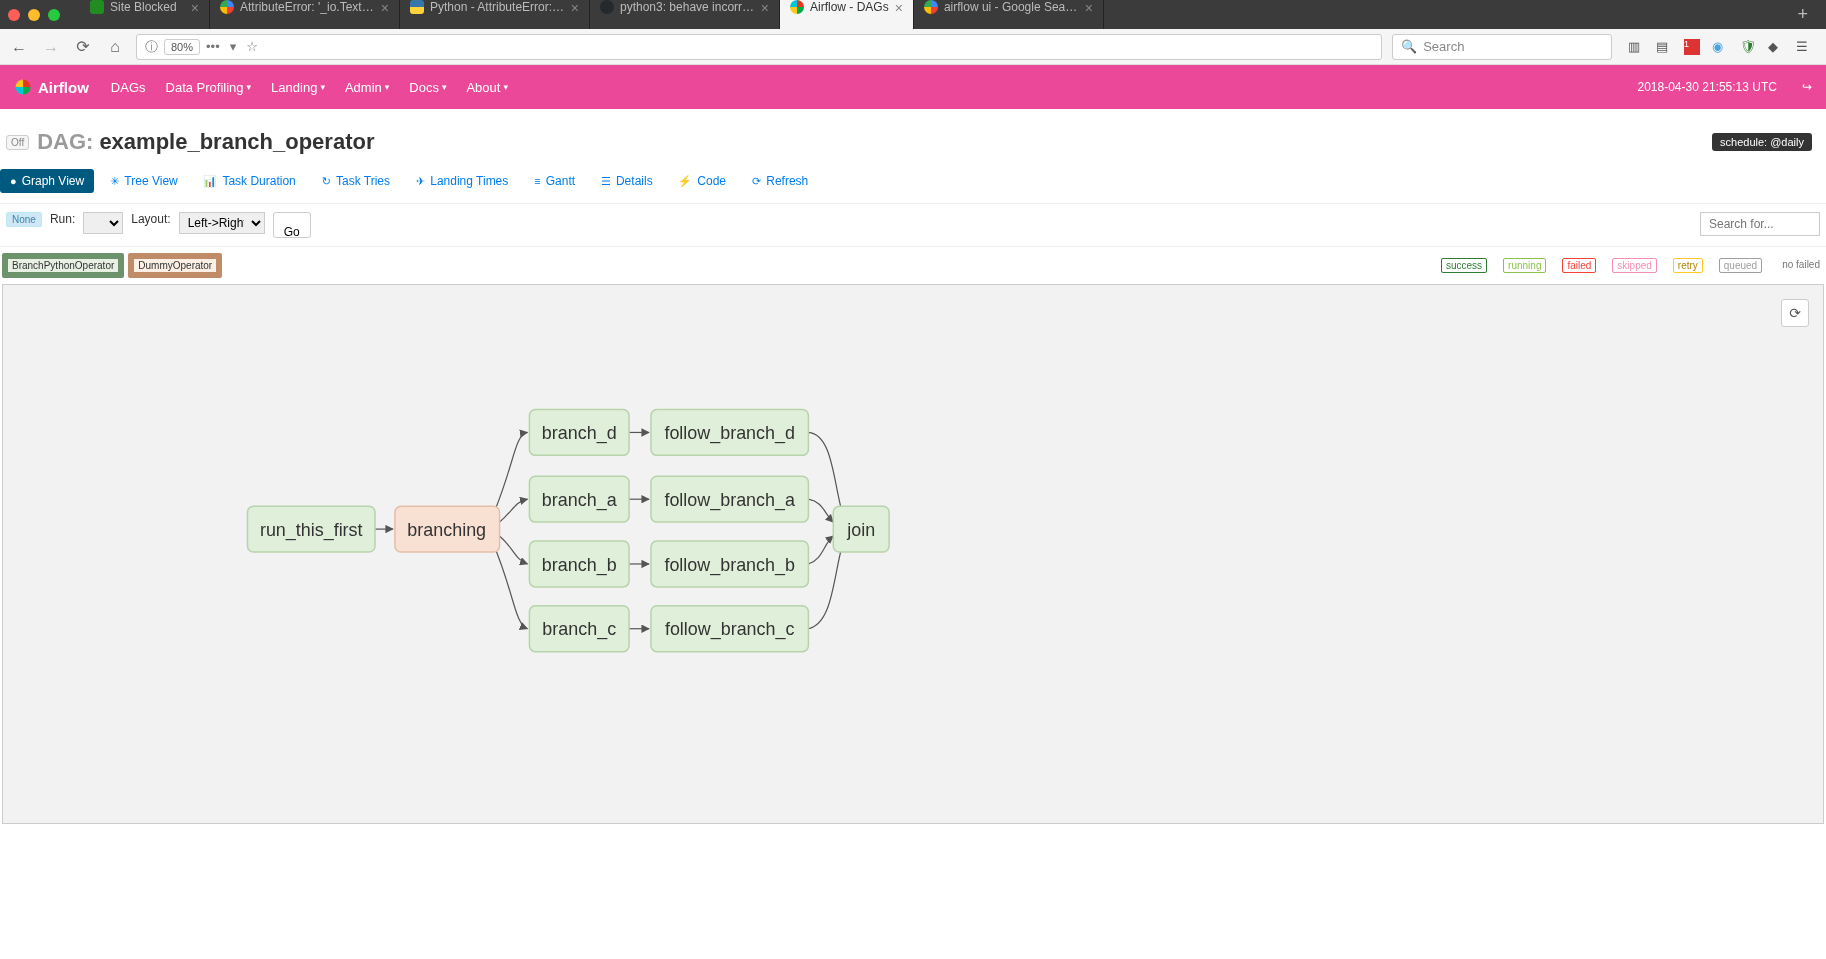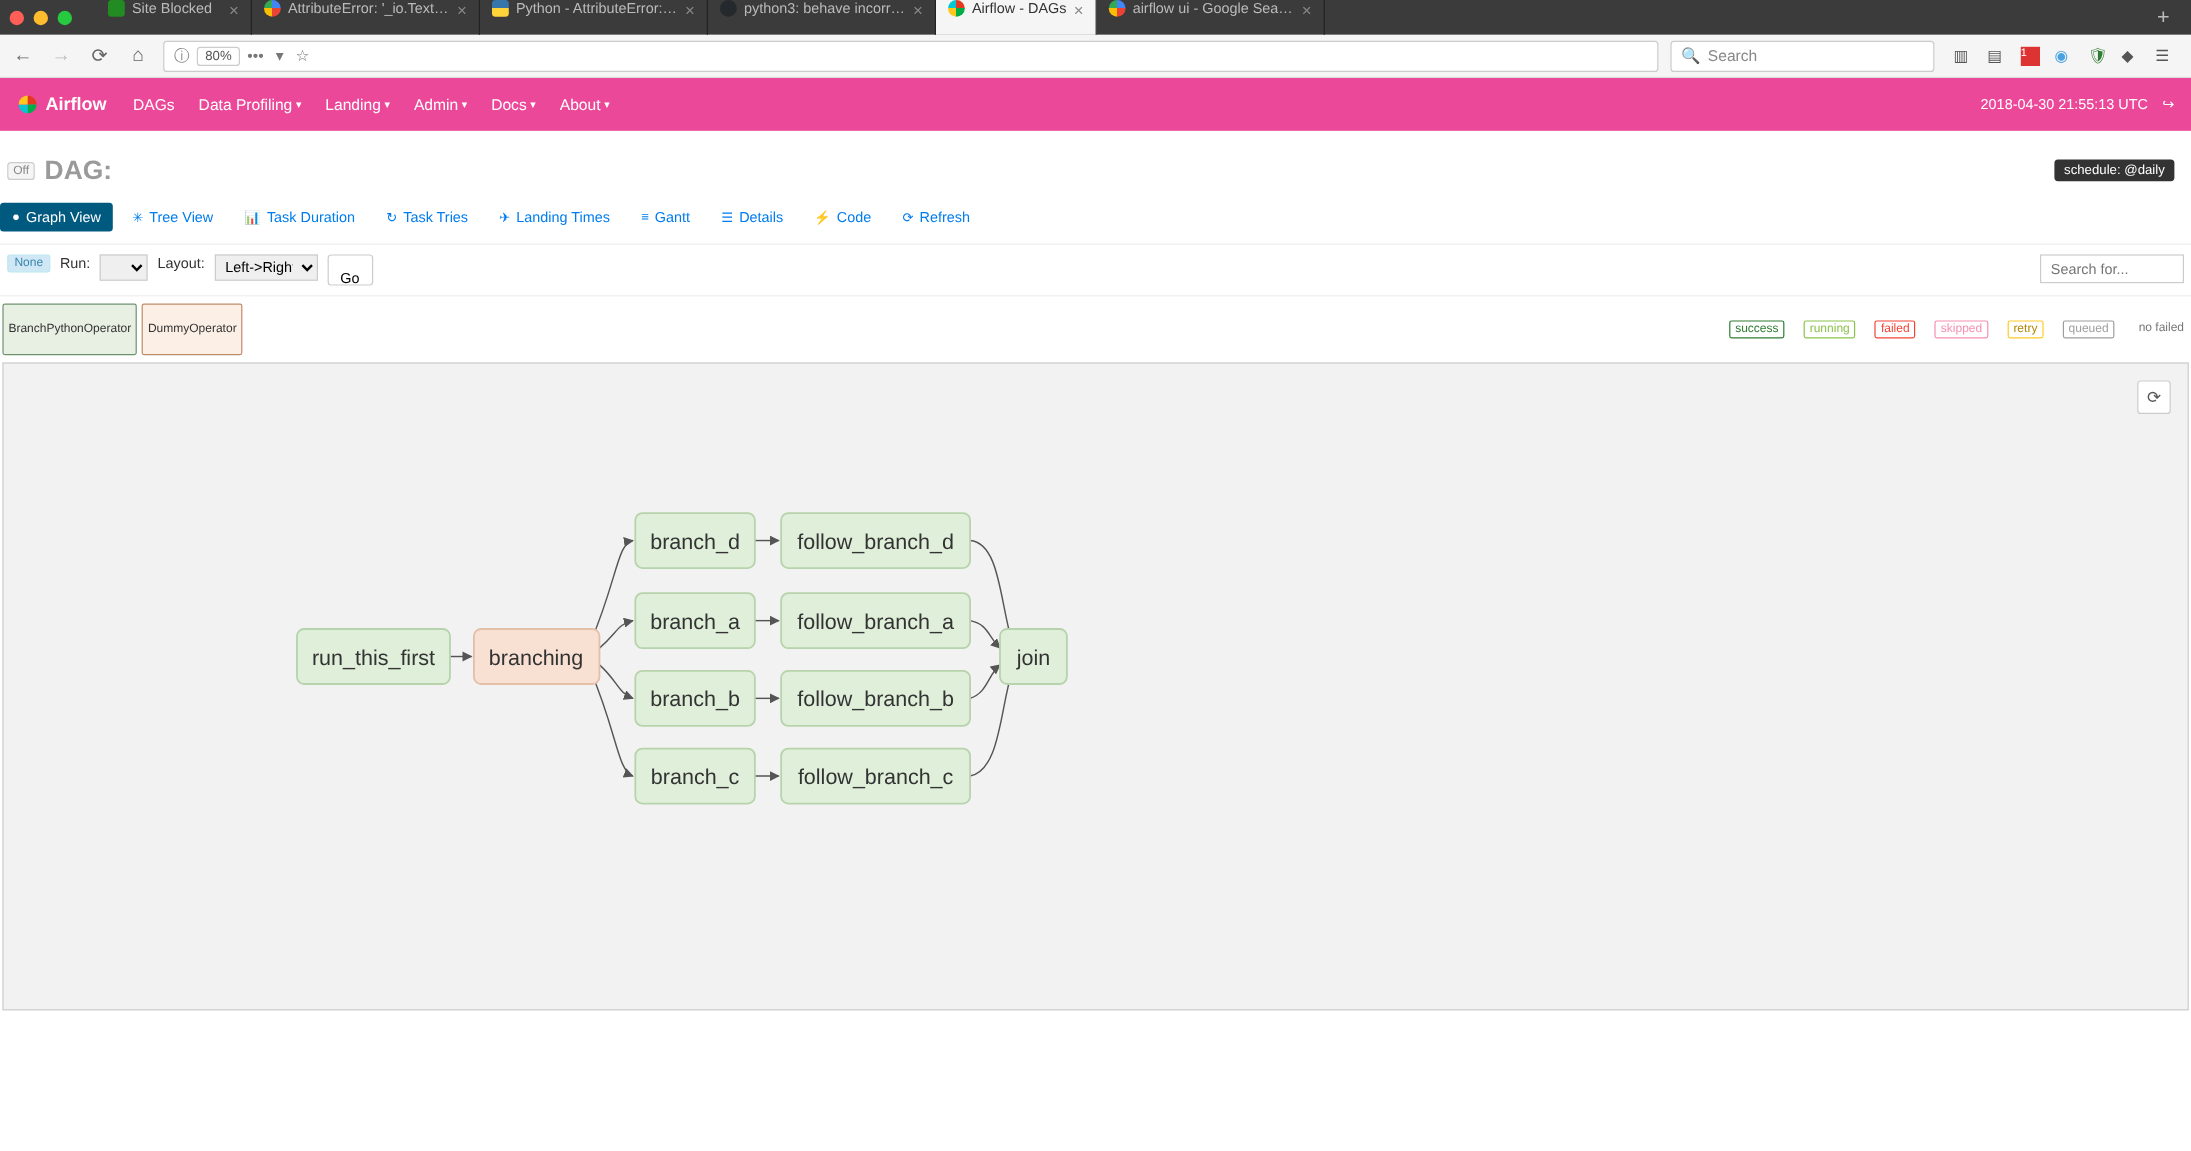--- a/index.html
+++ b/index.html
@@ -32,21 +32,21 @@
     .addon-icons { display: flex; gap: 12px; align-items: center; color: #555; padding: 0 6px; }
     .addon { width: 16px; height: 16px; display: inline-block; }
 
     
     .af-navbar { background: #ec4899; color: #fff; height: 44px; display: flex; align-items: center; padding: 0 14px; }
     .af-logo { display: flex; align-items: center; gap: 6px; font-weight: 600; font-size: 15px; margin-right: 22px; }
     .af-pinwheel { width: 18px; height: 18px; }
     .af-menu { display: flex; gap: 20px; font-size: 13px; }
     .af-menu-item { display: flex; align-items: center; gap: 3px; cursor: pointer; }
     .caret { font-size: 9px; }
-    .af-right { margin-left: auto; display: flex; align-items: center; gap: 12px; font-size: 12px; }
+    .af-right { margin-left: auto; display: flex; align-items: center; gap: 25px; font-size: 12px; }
 
     
     .dag-header { display: flex; align-items: center; padding: 20px 14px 14px 6px; }
     .off-badge { border: 1px solid #ccc; background: #f5f5f5; color: #888; font-size: 10px; padding: 1px 4px; border-radius: 3px; margin-right: 8px; }
     .dag-label { color: #9a9a9a; font-size: 22px; margin-right: 6px; font-weight: 600;}
     .dag-name { color: #333; font-size: 22px; font-weight: 600; }
     .schedule-badge { margin-left: auto; background: #333; color: #fff; font-size: 11px; padding: 3px 8px; border-radius: 3px; }
 
     
     .view-tabs { display: flex; gap: 6px; padding: 0 0 10px 0; }
@@ -56,21 +56,21 @@
 
     
     .controls-row { display: flex; align-items: flex-start; padding: 8px 6px; gap: 8px; font-size: 12px; border-top: 1px solid #eee; border-bottom: 1px solid #eee; }
     .none-badge { background: #d0e7f5; color: #3a87ad; border: 1px solid #bce8f1; font-size: 10px; padding: 1px 5px; border-radius: 2px; }
     .ctrl-select { border: 1px solid #ccc; height: 22px; font-size: 12px; padding: 0 4px; }
     .go-btn { border: 1px solid #ccc; background: #fff; height: 24px; padding: 12px 10px; font-size: 12px; cursor: pointer; border-radius: 3px; }
     .search-for { margin-left: auto; border: 1px solid #ccc; height: 24px; padding: 0 8px; font-size: 12px; width: 120px; }
 
     
     .legend-row { display: flex; align-items: center; padding: 6px 2px; gap: 4px; font-size: 10px; }
-    .op-badge { border: 1px solid #0f766e; padding: 15px 4px; border-radius: 2px; }
+    .op-badge { border: 6px solid #0f766e; padding: 1px 4px; border-radius: 2px; }
     .op-branch { background: #e8f0e4; border-color: #6d936d; }
     .op-dummy { background: #fcefe6; border-color: #c08b67; }
     .status-badges { margin-left: auto; display: flex; gap: 16px; }
     .st-badge { border: 1px solid; padding: 1px 4px; border-radius: 2px; font-size: 10px; }
     .st-success { border-color: #2e7d32; color: #2e7d32; }
     .st-running { border-color: #8bc34a; color: #8bc34a; }
     .st-failed { border-color: #f44336; color: #f44336; }
     .st-skipped { border-color: #f48fb1; color: #f48fb1; }
     .st-retry { border-color: #ffca28; color: #b28704; }
     .st-queued { border-color: #9e9e9e; color: #9e9e9e; }
@@ -203,20 +203,21 @@
     </div>
   <div class="af-right">
     <span>2018-04-30 21:55:13 UTC</span>
     <span>↪</span>
   </div>
 </div>
 
 <div class="dag-header">
   <span class="off-badge">Off</span>
   <span class="dag-label">DAG:</span>
+  <span class="dag-name">example_branch_operator</span>
   <span class="schedule-badge">schedule: @daily</span>
 </div>
 
 <div class="view-tabs" id="view-tabs">
     <div class="view-tab active">
       <span class="vt-icon">●</span>
     <span>Graph View</span>
     </div>
     <div class="view-tab">
       <span class="vt-icon">✳</span>

